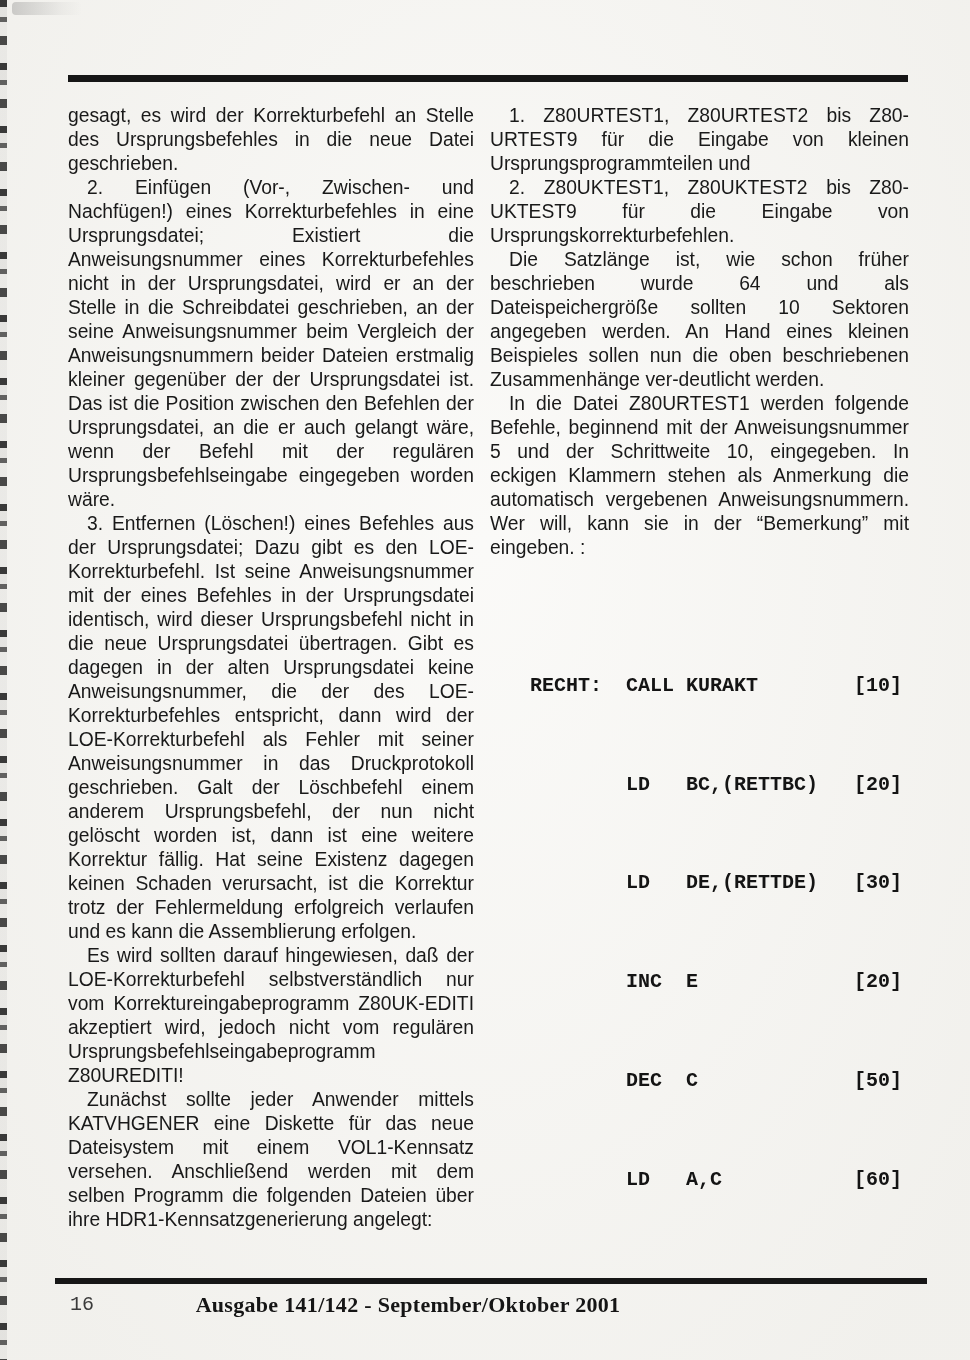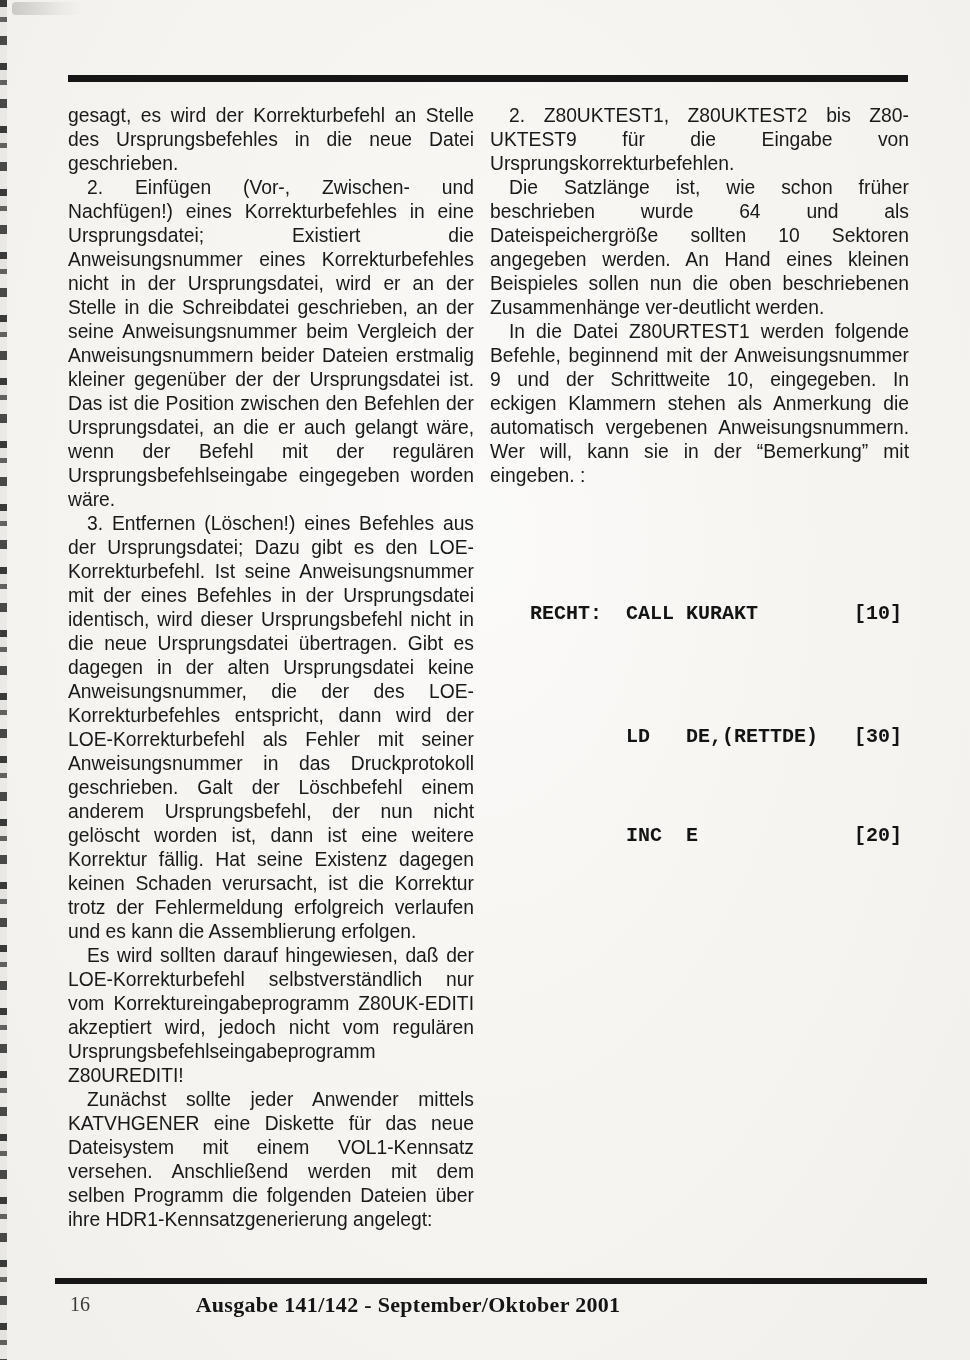--- a/index.html
+++ b/index.html
@@ -58,21 +58,21 @@
     font-size:20px;
     line-height:24.7px;
     white-space:pre;
     color:#141414;
   }
   .code-line { height:24.7px; }
 
   .footer-pageno {
     position:absolute; left:70px; top:1293px;
     font-size:20px; color:#3a3a3a;
-    font-family:Liberation Serif, serif;
+    font-family:Liberation Mono, monospace;
   }
   .footer-issue {
     position:absolute; left:0; top:1292px; width:816px;
     text-align:center;
     font-family:"Liberation Serif", serif;
     font-weight:700;
     font-size:22px;
     color:#151515;
     letter-spacing:0.3px;
   }
@@ -97,39 +97,43 @@
 
       <p class="para indent">Es wird sollten darauf hingewiesen, daß der LOE-Korrekturbefehl selbstverständlich nur vom Korrektureingabeprogramm Z80UK-EDITI akzeptiert wird, jedoch nicht vom regulären Ursprungsbefehlseingabeprogramm Z80UREDITI!</p>
 
       <p class="para indent">Zunächst sollte jeder Anwender mittels KATVHGENER eine Diskette für das neue Dateisystem mit einem VOL1-Kennsatz versehen. Anschließend werden mit dem selben Programm die folgenden Dateien über ihre HDR1-Kennsatzgenerierung angelegt:</p>
     </div>
 
   <div class="col col-right">
 
     <div>
 
+        <p class="para indent">1. Z80URTEST1, Z80URTEST2 bis Z80-URTEST9 für die Eingabe von kleinen Ursprungsprogrammteilen und</p>
 
         <p class="para indent">2. Z80UKTEST1, Z80UKTEST2 bis Z80-UKTEST9 für die Eingabe von Ursprungskorrekturbefehlen.</p>
 
         <p class="para indent">Die Satzlänge ist, wie schon früher beschrieben wurde 64 und als Dateispeichergröße sollten 10 Sektoren angegeben werden. An Hand eines kleinen Beispieles sollen nun die oben beschriebenen Zusammenhänge ver-deutlicht werden.</p>
 
-        <p class="para indent">In die Datei Z80URTEST1 werden folgende Befehle, beginnend mit der Anweisungsnummer 9 und der Schrittweite 10, eingegeben. In eckigen Klammern stehen als Anmerkung die automatisch vergebenen Anweisungsnummern. Wer will, kann sie in der “Bemerkung” mit eingeben. :</p>
+        <p class="para indent">In die Datei Z80URTEST1 werden folgende Befehle, beginnend mit der Anweisungsnummer 5 und der Schrittweite 10, eingegeben. In eckigen Klammern stehen als Anmerkung die automatisch vergebenen Anweisungsnummern. Wer will, kann sie in der “Bemerkung” mit eingeben. :</p>
       </div>
 
     <div class="listing">
       
     
         <div class="code-line">RECHT:  CALL KURAKT        [10]</div>
       
+        <div class="code-line">        LD   BC,(RETTBC)   [20]</div>
       
         <div class="code-line">        LD   DE,(RETTDE)   [30]</div>
       
         <div class="code-line">        INC  E             [20]</div>
       
+        <div class="code-line">        DEC  C             [50]</div>
       
+        <div class="code-line">        LD   A,C           [60]</div>
       
       
         
       
         
       
         
       
         
       

